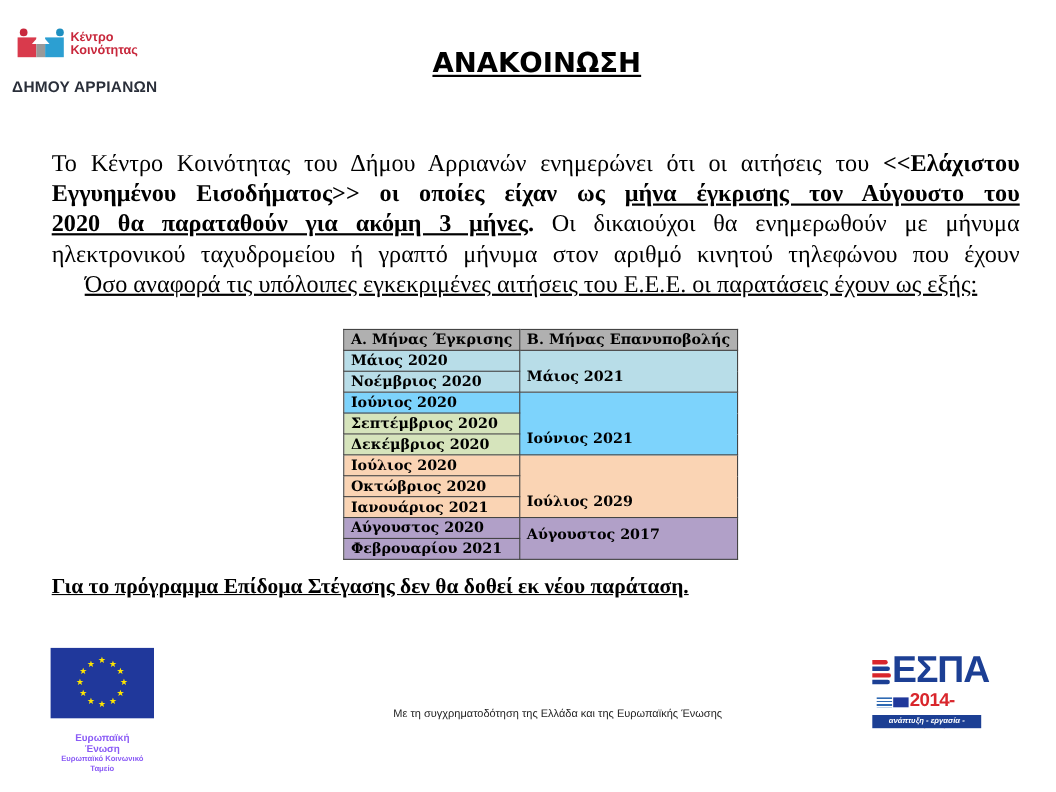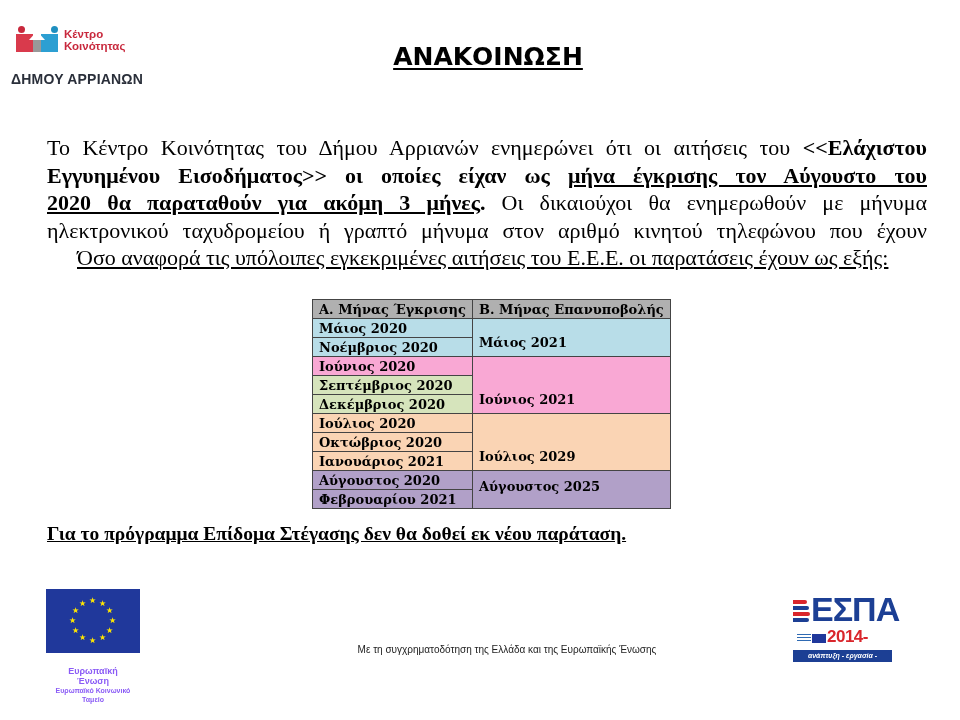--- a/index.html
+++ b/index.html
@@ -104,21 +104,21 @@
     <th>Α. Μήνας Έγκρισης</th>
     <th class="h2">Β. Μήνας Επανυποβολής</th>
   </tr>
   <tr style="background:#b8dde8">
     <td class="col1">Μάιος 2020</td>
     <td class="col2" rowspan="2">Μάιος 2021</td>
   </tr>
   <tr style="background:#b8dde8">
     <td class="col1">Νοέμβριος 2020</td>
   </tr>
-  <tr style="background:#f9a8d4">
+  <tr style="background:#7dd3fc">
     <td class="col1">Ιούνιος 2020</td>
     <td class="col2" rowspan="3">Ιούνιος 2021</td>
   </tr>
   <tr style="background:#d6e4bc">
     <td class="col1">Σεπτέμβριος 2020</td>
   </tr>
   <tr style="background:#d6e4bc">
     <td class="col1">Δεκέμβριος 2020</td>
   </tr>
   <tr style="background:#fad4b4">
@@ -126,21 +126,21 @@
     <td class="col2" rowspan="3">Ιούλιος 2029</td>
   </tr>
   <tr style="background:#fad4b4">
     <td class="col1">Οκτώβριος 2020</td>
   </tr>
   <tr style="background:#fad4b4">
     <td class="col1">Ιανουάριος 2021</td>
   </tr>
   <tr style="background:#b1a0c8">
     <td class="col1">Αύγουστος 2020</td>
-    <td class="col2 mid" rowspan="2">Αύγουστος 2025</td>
+    <td class="col2 mid" rowspan="2">Αύγουστος 2017</td>
   </tr>
   <tr style="background:#b1a0c8">
     <td class="col1">Φεβρουαρίου 2021</td>
   </tr>
 </tbody>
   </table>
 
 <div class="footer-note">Για το πρόγραμμα Επίδομα Στέγασης δεν θα δοθεί εκ νέου παράταση.</div>
 
 <div class="eu-flag">

